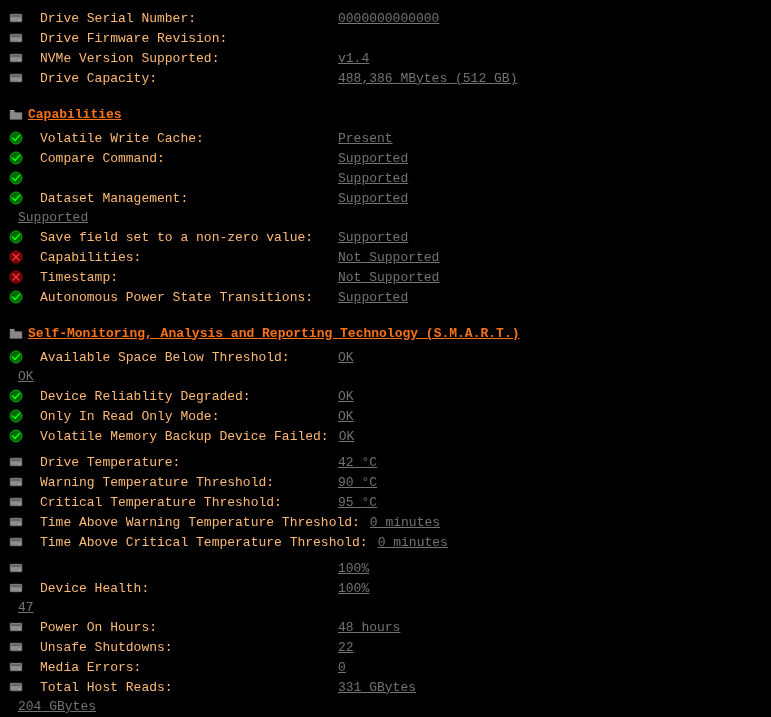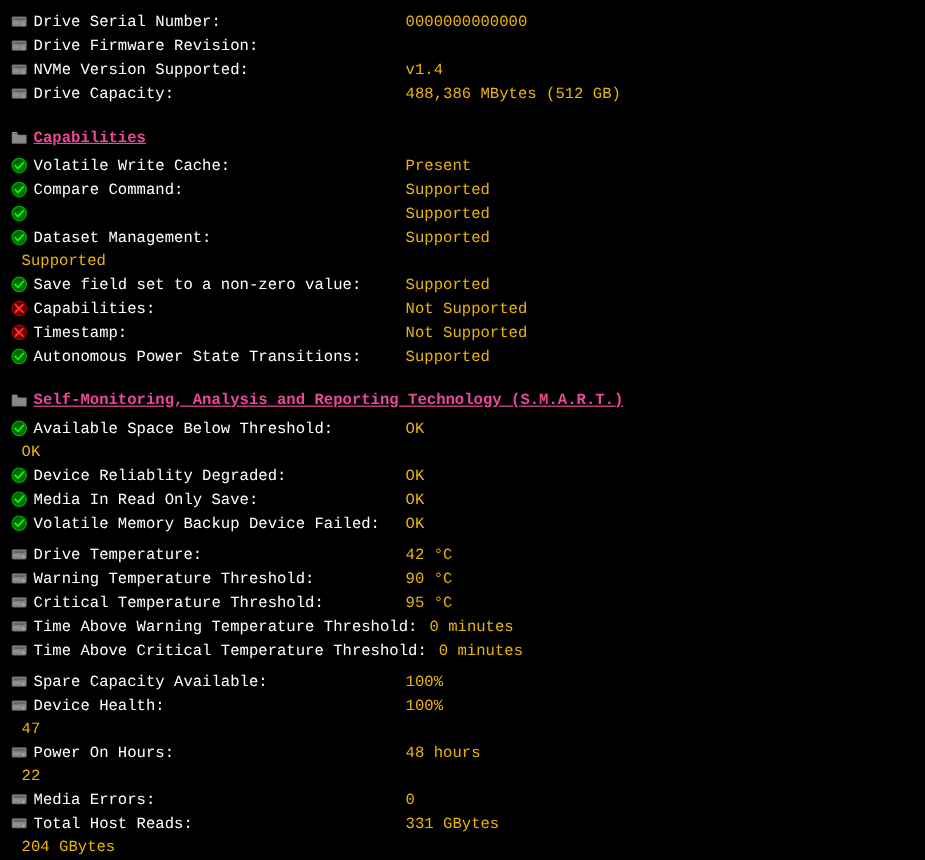--- a/index.html
+++ b/index.html
@@ -19,22 +19,23 @@
       min-height: 19px;
     }
     .label {
       display: flex;
       align-items: center;
       flex: 0 0 auto;
       min-width: 320px;
     }
     .value {
       flex: 1;
-      color: #eab308;
+      color: #737373;
       padding-left: 10px;
+      text-decoration: underline;
     }
     .icon {
       width: 16px;
       height: 16px;
       margin-right: 4px;
       flex-shrink: 0;
       display: inline-flex;
       align-items: center;
       justify-content: center;
       font-size: 12px;
@@ -53,29 +54,30 @@
     }
     .icon-folder {
       color: #888;
     }
     .section-header {
       margin-top: 10px;
       margin-bottom: 4px;
       padding: 2px 0;
     }
     .section-header a {
-      color: #ec4899;
+      color: #f97316;
       text-decoration: underline;
       font-weight: bold;
     }
     .section-header .icon {
       margin-right: 4px;
     }
     .label-text {
-      color: #ffffff;
+      color: #fdba74;
+      margin-left: 12px;
     }
     .spacer {
       height: 6px;
     }
   </style>
 </head>
 <body>
 
 <div id="drive-info-section">
     <div class="row">
@@ -290,21 +292,21 @@
       <div class="value">OK</div>
     </div>
     <div class="row">
       <div class="label">
         <span class="icon icon-green-check">
           <svg width="14" height="14" viewBox="0 0 14 14" xmlns="http://www.w3.org/2000/svg">
       <circle cx="7" cy="7" r="6" fill="#006600" stroke="#00aa00" stroke-width="1"></circle>
       <polyline points="3.5,7 6,9.5 10.5,4.5" stroke="#00ff00" stroke-width="1.5" fill="none" stroke-linecap="round" stroke-linejoin="round"></polyline>
     </svg>
         </span>
-        <span class="label-text">Media In Read Only Save:</span>
+        <span class="label-text">Only In Read Only Mode:</span>
       </div>
       <div class="value">OK</div>
     </div>
     <div class="row">
       <div class="label">
         <span class="icon icon-green-check">
           <svg width="14" height="14" viewBox="0 0 14 14" xmlns="http://www.w3.org/2000/svg">
       <circle cx="7" cy="7" r="6" fill="#006600" stroke="#00aa00" stroke-width="1"></circle>
       <polyline points="3.5,7 6,9.5 10.5,4.5" stroke="#00ff00" stroke-width="1.5" fill="none" stroke-linecap="round" stroke-linejoin="round"></polyline>
     </svg>
@@ -396,21 +398,20 @@
     <div class="row">
       <div class="label">
         <span class="icon icon-drive">
           <svg width="14" height="12" viewBox="0 0 14 12" fill="none" xmlns="http://www.w3.org/2000/svg">
       <rect x="1" y="2" width="12" height="8" rx="1" fill="#888" stroke="#555" stroke-width="0.5"></rect>
       <rect x="2" y="3" width="10" height="2" fill="#666"></rect>
       <circle cx="10.5" cy="8" r="1" fill="#aaa"></circle>
       <rect x="2" y="6.5" width="6" height="1" fill="#999"></rect>
     </svg>
         </span>
-        <span class="label-text">Spare Capacity Available:</span>
       </div>
       <div class="value">100%</div>
     </div>
     <div class="row">
       <div class="label">
         <span class="icon icon-drive">
           <svg width="14" height="12" viewBox="0 0 14 12" fill="none" xmlns="http://www.w3.org/2000/svg">
       <rect x="1" y="2" width="12" height="8" rx="1" fill="#888" stroke="#555" stroke-width="0.5"></rect>
       <rect x="2" y="3" width="10" height="2" fill="#666"></rect>
       <circle cx="10.5" cy="8" r="1" fill="#aaa"></circle>
@@ -432,20 +433,31 @@
       <rect x="2" y="3" width="10" height="2" fill="#666"></rect>
       <circle cx="10.5" cy="8" r="1" fill="#aaa"></circle>
       <rect x="2" y="6.5" width="6" height="1" fill="#999"></rect>
     </svg>
         </span>
         <span class="label-text">Power On Hours:</span>
       </div>
       <div class="value">48 hours</div>
     </div>
     <div class="row">
+      <div class="label">
+        <span class="icon icon-drive">
+          <svg width="14" height="12" viewBox="0 0 14 12" fill="none" xmlns="http://www.w3.org/2000/svg">
+      <rect x="1" y="2" width="12" height="8" rx="1" fill="#888" stroke="#555" stroke-width="0.5"></rect>
+      <rect x="2" y="3" width="10" height="2" fill="#666"></rect>
+      <circle cx="10.5" cy="8" r="1" fill="#aaa"></circle>
+      <rect x="2" y="6.5" width="6" height="1" fill="#999"></rect>
+    </svg>
+        </span>
+        <span class="label-text">Unsafe Shutdowns:</span>
+      </div>
       <div class="value">22</div>
     </div>
     <div class="row">
       <div class="label">
         <span class="icon icon-drive">
           <svg width="14" height="12" viewBox="0 0 14 12" fill="none" xmlns="http://www.w3.org/2000/svg">
       <rect x="1" y="2" width="12" height="8" rx="1" fill="#888" stroke="#555" stroke-width="0.5"></rect>
       <rect x="2" y="3" width="10" height="2" fill="#666"></rect>
       <circle cx="10.5" cy="8" r="1" fill="#aaa"></circle>
       <rect x="2" y="6.5" width="6" height="1" fill="#999"></rect>

